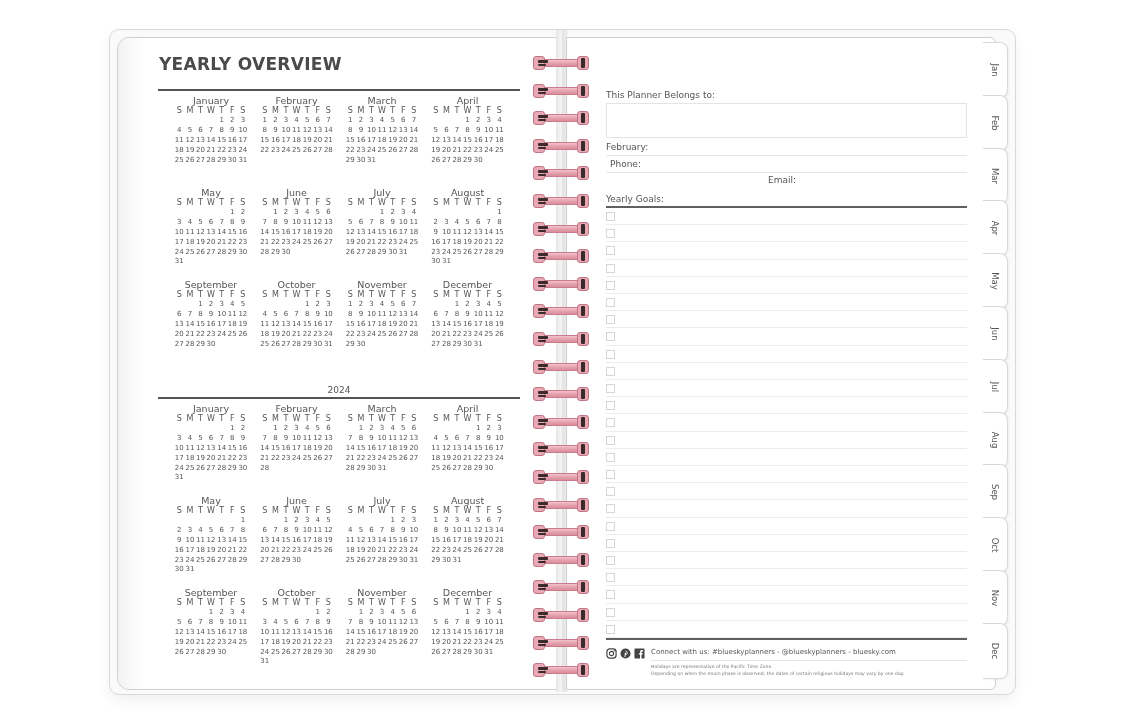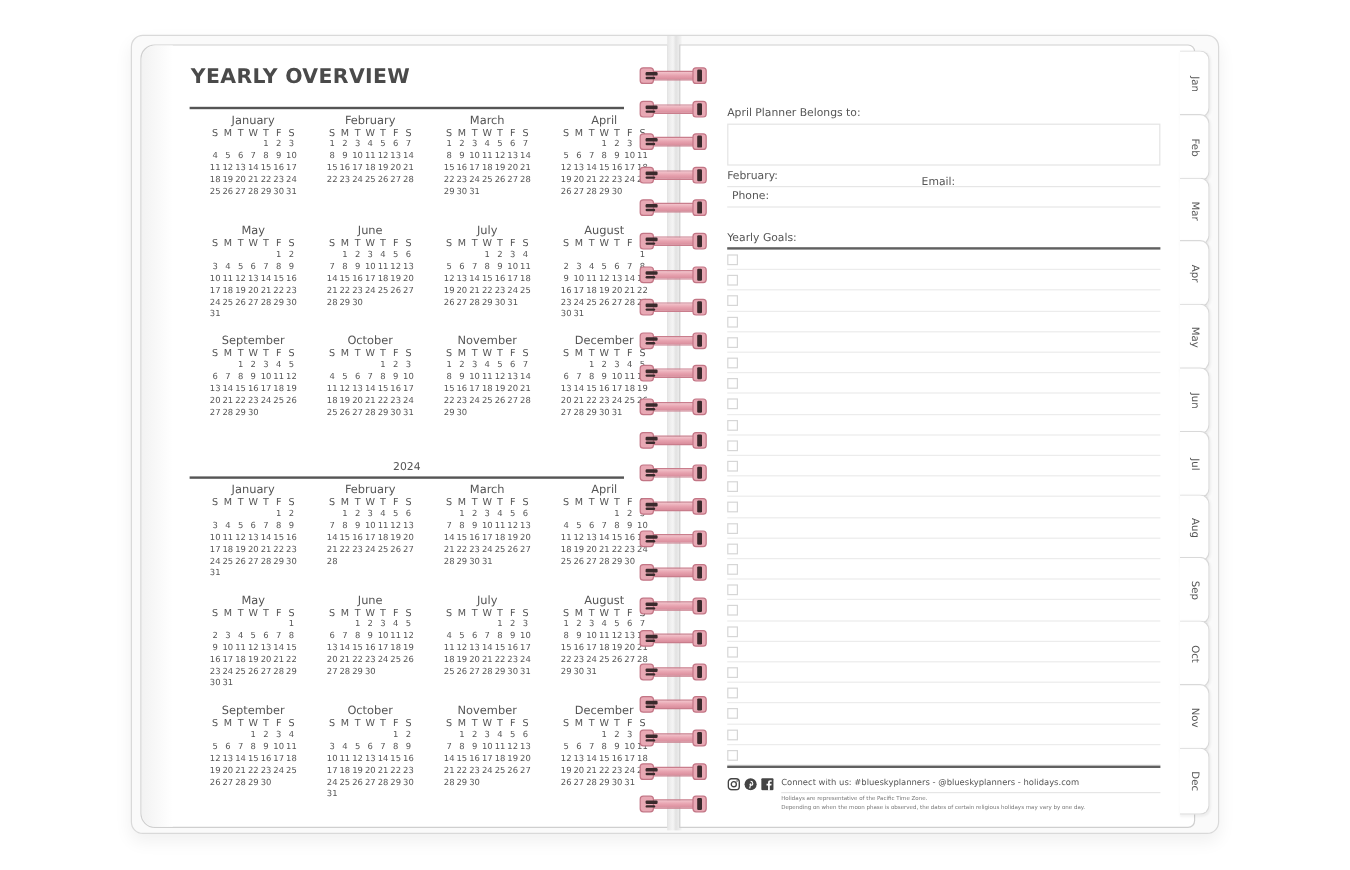--- a/index.html
+++ b/index.html
@@ -55,21 +55,21 @@
 
   
   .title {
     position: absolute; left: 159px; top: 54px; font-size: 17px; font-weight: bold;
     color: #4a4a4a; letter-spacing: 0.3px; font-family: "DejaVu Sans", sans-serif;
   }
   .year-block { position: absolute; left: 158px; width: 362px; }
   .year-label { text-align: center; font-size: 9px; color: #555; height: 12px; line-height: 12px; }
   .year-rule { height: 2px; background: #555; margin-top: 1px; }
   .months-grid {
-    display: grid; grid-template-columns: repeat(4, 85.5px); column-gap: 12px;
+    display: grid; grid-template-columns: repeat(4, 85.5px); column-gap: 0;
     padding-left: 16px; margin-top: 4px;
   }
   .month { height: 92px; }
   .month-name { text-align: center; font-size: 9.5px; color: #555; height: 11px; line-height: 11px; width: 74px; }
   .dow, .week { display: grid; grid-template-columns: repeat(7, 10.6px); }
   .dow span { font-size: 8px; color: #555; text-align: center; height: 10px; line-height: 10px; }
   .week span { font-size: 7px; color: #555; text-align: center; height: 9.9px; line-height: 9.9px; }
 
   
   .field-label { position: absolute; font-size: 9px; color: #555; }
@@ -1637,27 +1637,27 @@
     <div class="ring" style="top: 607.2px;">
       <div class="bar"></div>
       <div class="cap-l"></div>
       <div class="cap-r"></div>
       <div class="dark-l"></div>
       <div class="dark-l2"></div>
       <div class="dark-r"></div>
     </div>
   </div>
 
-<div class="field-label" style="left:606px; top:90px;">April Planner Belongs to:</div>
+<div class="field-label" style="left:606px; top:90px;">This Planner Belongs to:</div>
 <div class="belongs-box"></div>
 
 <div class="field-label" style="left:606px; top:142px;">February:</div>
 <div class="hline" style="left:606px; top:155px; width:361px;"></div>
 <div class="field-label" style="left:610px; top:159px;">Phone:</div>
-<div class="field-label" style="left:768px; top:147px;">Email:</div>
+<div class="field-label" style="left:768px; top:175px;">Email:</div>
 <div class="hline" style="left:606px; top:172px; width:361px;"></div>
 
 <div class="field-label" style="left:606px; top:194px;">Yearly Goals:</div>
 <div class="hline dark" style="left:606px; top:206px; width:361px;"></div>
 <div id="goals">
     <div class="goal-row" style="top: 208px;">
       <div class="cb"></div>
     </div>
     <div class="goal-row" style="top: 225.2px;">
       <div class="cb"></div>
@@ -1742,21 +1742,21 @@
   </svg>
   <svg class="ic" viewBox="0 0 12 12">
     <circle cx="6" cy="6" r="5.5" fill="#444"></circle>
     <path d="M5.2 9.8 L6.2 5.2 M6 3.4 C8.4 3.4 8.6 6.8 6.6 7 C5.8 7.1 5.3 6.6 5.5 5.8" stroke="#fff" stroke-width="1" fill="none"></path>
   </svg>
   <svg class="ic" viewBox="0 0 12 12">
     <rect x="0.5" y="0.5" width="11" height="11" rx="1" fill="#444"></rect>
     <path d="M8.2 12 V7.2 H9.6 L9.8 5.6 H8.2 V4.6 C8.2 4.1 8.4 3.8 9 3.8 H9.9 V2.4 C9.6 2.3 9.1 2.3 8.6 2.3 C7.4 2.3 6.6 3 6.6 4.4 V5.6 H5.2 V7.2 H6.6 V12 Z" fill="#fff"></path>
   </svg>
 </div>
-<div class="connect">Connect with us: #blueskyplanners - @blueskyplanners - holidays.com</div>
+<div class="connect">Connect with us: #blueskyplanners - @blueskyplanners - bluesky.com</div>
 <div class="hline" style="left:651px; top:660px; width:316px;"></div>
 <div class="fine" style="top:664px;">Holidays are representative of the Pacific Time Zone.</div>
 <div class="fine" style="top:671px;">Depending on when the moon phase is observed, the dates of certain religious holidays may vary by one day.</div>
 
 <div class="tabs" id="tabs">
     <div class="tab" style="top: 0px;">
       <span>Jan</span>
     </div>
     <div class="tab" style="top: 52.8px;">
       <span>Feb</span>

